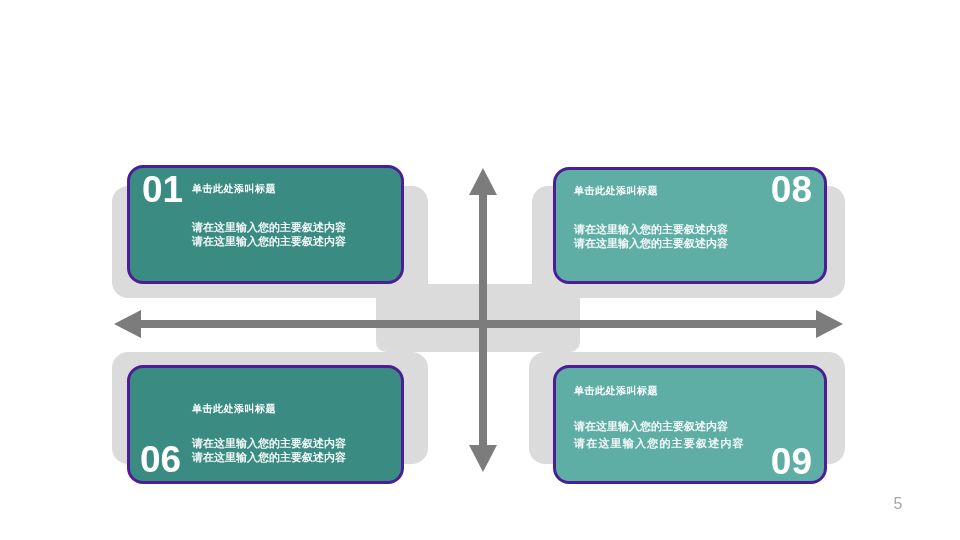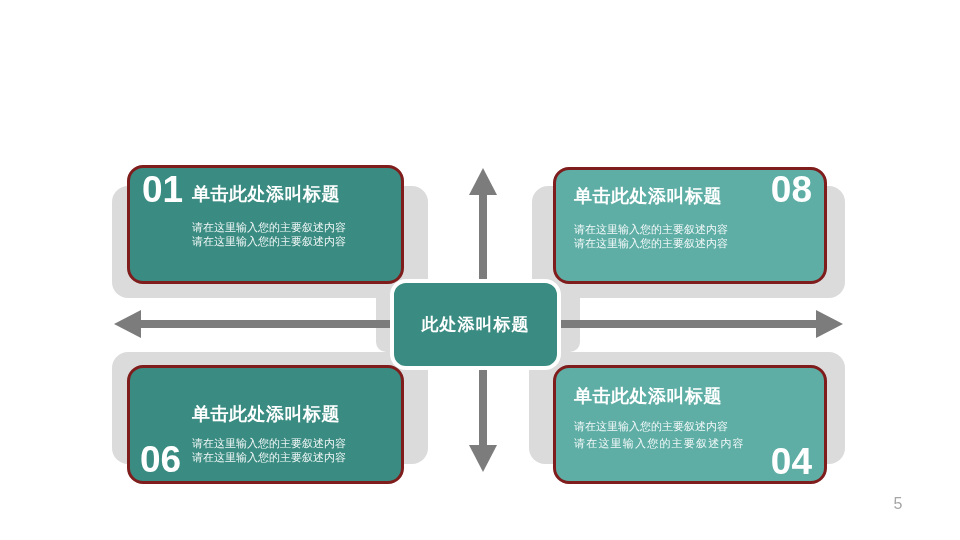--- a/index.html
+++ b/index.html
@@ -15,32 +15,32 @@
   .h-shaft{left:138px;top:320px;width:680px;height:8px;background:#7C7C7C;}
   .v-shaft{left:479px;top:192px;width:8px;height:256px;background:#7C7C7C;}
   .tri{width:0;height:0;}
   .h-head-left{left:114px;top:310px;border-top:14px solid transparent;border-bottom:14px solid transparent;border-right:27px solid #7C7C7C;}
   .h-head-right{left:816px;top:310px;border-top:14px solid transparent;border-bottom:14px solid transparent;border-left:27px solid #7C7C7C;}
   .v-head-top{left:469px;top:168px;border-left:14px solid transparent;border-right:14px solid transparent;border-bottom:27px solid #7C7C7C;}
   .v-head-bottom{left:469px;top:445px;border-left:14px solid transparent;border-right:14px solid transparent;border-top:27px solid #7C7C7C;}
   
   .qbox{
     position:absolute;z-index:3;box-sizing:border-box;
-    border:3px solid #7f1d1d;border-radius:16px;color:#ffffff;
+    border:3px solid #4c1d95;border-radius:16px;color:#ffffff;
   }
   .teal-dark{background:#3A8C82;}
   .teal-light{background:#5EAEA6;}
   .qbox .num{
     position:absolute;font-size:37px;font-weight:bold;line-height:1;color:#ffffff;
   }
   .qbox .title{
-    position:absolute;font-size:18px;font-weight:bold;letter-spacing:0.5px;white-space:nowrap;
+    position:absolute;font-size:10px;font-weight:bold;letter-spacing:0.5px;white-space:nowrap;
   }
   .qbox .body{
-    position:absolute;font-size:11px;line-height:14px;color:rgba(255,255,255,0.93);white-space:nowrap;
+    position:absolute;font-size:11px;line-height:14px;color:rgba(255,255,255,0.93);white-space:nowrap;font-weight:bold;
   }
   .body-wide .line2{letter-spacing:1.2px;}
   .body-tall{line-height:17px !important;}
   .body-line{display:block;}
   
   .center-box{
     position:absolute;z-index:4;box-sizing:border-box;
     left:390px;top:279px;width:171px;height:91px;
     background:#3A8C82;border:4px solid #ffffff;border-radius:16px;
     display:flex;align-items:center;justify-content:center;
@@ -97,22 +97,19 @@
     </div>
     <span class="num" style="left:10px;bottom:3px;">06</span>
   </div>
 
   <div class="qbox teal-light" style="left:553px;top:365px;width:274px;height:119px;">
     <div class="title" style="left:18px;top:16px;">单击此处添叫标题</div>
     <div class="body body-wide body-tall" style="left:18px;top:50px;">
       <span class="body-line">请在这里输入您的主要叙述内容</span>
       <span class="body-line line2">请在这里输入您的主要叙述内容</span>
     </div>
-    <span class="num" style="right:12px;bottom:1px;">04</span>
+    <span class="num" style="right:12px;bottom:1px;">09</span>
   </div>
 
-  <div class="center-box">
-    <span>此处添叫标题</span>
-  </div>
 
   <div class="page-number">5</div>
 
 </div>
 
 </body></html>

